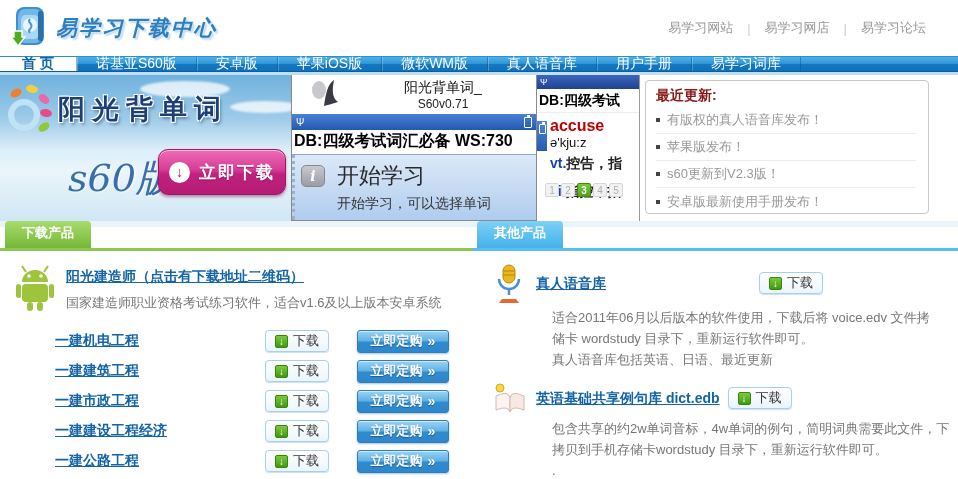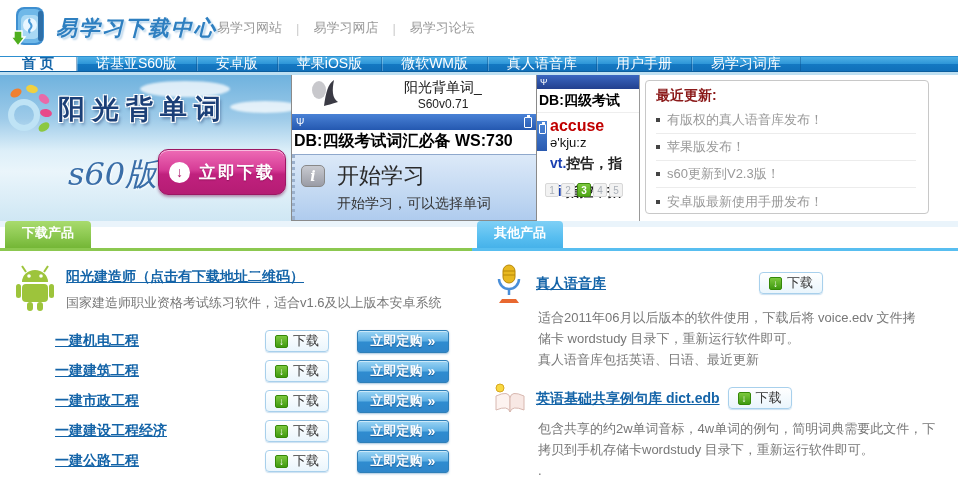--- a/index.html
+++ b/index.html
@@ -1,21 +1,21 @@
 <!DOCTYPE html>
 <html><head>
 <meta charset="utf-8">
 <style>
   * { margin:0; padding:0; box-sizing:border-box; }
   html,body { background:#fff; }
   body { font-family:"Liberation Sans","DejaVu Sans",sans-serif; }
   .page { position:relative; width:958px; height:479px; overflow:hidden; background:#fff; margin:0 auto; }
 
   
-  .header { height:56px; display:flex; align-items:center; padding:0 32px 0 8px; background:#fff; }
+  .header { height:56px; display:flex; align-items:center; justify-content:space-between; padding:0 32px 0 8px; background:#fff; }
   .brand { display:flex; align-items:center; }
   .brand-text { font-size:21px; font-weight:bold; font-style:italic; color:#2E7FC0; letter-spacing:2px; margin-left:6px;
                 text-shadow:1px 1px 0 #cfe4f4, 2px 2px 2px #b8d4ea; }
   .top-links { display:flex; align-items:center; font-size:13px; color:#999; }
   .top-links a { color:#999; text-decoration:none; cursor:pointer; }
   .top-links .sep { color:#ccc; margin:0 14px; }
 
   
   .nav { height:16px; background:linear-gradient(180deg,#4FB0E6 0%,#2E96D8 48%,#1478C2 52%,#1070BA 100%);
          border-top:1px solid #2D8FD0; border-bottom:1px solid #0C5E9E; display:flex; align-items:stretch; }
@@ -24,21 +24,21 @@
               border-right:1px solid rgba(10,80,140,.45); box-shadow:1px 0 0 rgba(255,255,255,.25) inset; white-space:nowrap; }
   .nav-item.active { background:#fff; color:#1465A8; font-weight:bold; padding:0 22px; box-shadow:none; }
 
   
   .banner-row { height:146px; display:flex; }
   .banner { position:relative; width:291px; height:146px; overflow:hidden;
             background:linear-gradient(180deg,#6FB2DE 0%,#9ECBE9 30%,#DDEFF9 52%,#EAF5FB 66%,#CfE7F4 100%); }
   .cloud { position:absolute; background:rgba(255,255,255,.75); border-radius:50%; filter:blur(1px); }
   .banner-title { position:absolute; left:58px; top:16px; font-size:27px; font-weight:bold; letter-spacing:7px; color:#1B3F77;
                   text-shadow:-1px -1px 0 #fff,1px -1px 0 #fff,-1px 1px 0 #fff,1px 1px 0 #fff,2px 3px 3px rgba(40,70,120,.5); white-space:nowrap; }
-  .banner-sub { position:absolute; left:68px; top:78px; font-size:32px; font-style:italic; color:#3A6EA8;
+  .banner-sub { position:absolute; left:68px; top:78px; font-size:38px; font-style:italic; color:#3A6EA8;
                 font-family:"DejaVu Serif","Liberation Serif",serif; text-shadow:1px 1px 2px rgba(255,255,255,.8); }
   .dl-now-btn { position:absolute; left:158px; top:74px; width:128px; height:46px; border-radius:10px; cursor:pointer;
                 background:linear-gradient(180deg,#EE6CB6 0%,#D63C96 45%,#C0217E 55%,#B51C74 100%);
                 border:1px solid #9C1663; box-shadow:0 2px 3px rgba(120,20,80,.45), inset 0 1px 0 rgba(255,255,255,.55);
                 display:flex; align-items:center; justify-content:center; }
   .dl-now-circle { width:21px; height:21px; border-radius:50%; background:#fff; color:#B02070; font-size:14px; font-weight:bold;
                    display:flex; align-items:center; justify-content:center; margin-right:9px; }
   .dl-now-label { color:#fff; font-size:17px; font-weight:bold; letter-spacing:2px; text-shadow:0 1px 1px rgba(120,10,70,.6); }
 
   
@@ -112,21 +112,21 @@
                background:linear-gradient(180deg,#9AD4F4 0%,#5FB0E4 48%,#2F8CD0 52%,#2F86CA 100%);
                text-shadow:0 1px 1px rgba(0,40,90,.45); box-shadow:0 1px 2px rgba(80,140,190,.5), inset 0 1px 0 rgba(255,255,255,.5); }
   .order-btn .arr { margin-left:5px; font-size:14px; }
 
   
   .oitem { margin:12px 0 0 20px; }
   .oitem-head { display:flex; align-items:center; }
   .oitem-head .ttl { margin-left:10px; }
   .oitem-head .ttl.wide { width:215px; }
   .oitem-head .dl-btn { margin-left:8px; flex:none; }
-  .odesc { margin:4px 0 0 46px; font-size:13px; color:#777; line-height:21px; }
+  .odesc { margin:4px 0 0 60px; font-size:13px; color:#777; line-height:21px; }
   .odesc div { white-space:nowrap; }
   .icon-cell { width:34px; flex:none; display:flex; justify-content:center; }
 </style>
 </head>
 <body>
 
 <div class="page">
 
   <div class="header">
     <div class="brand">

